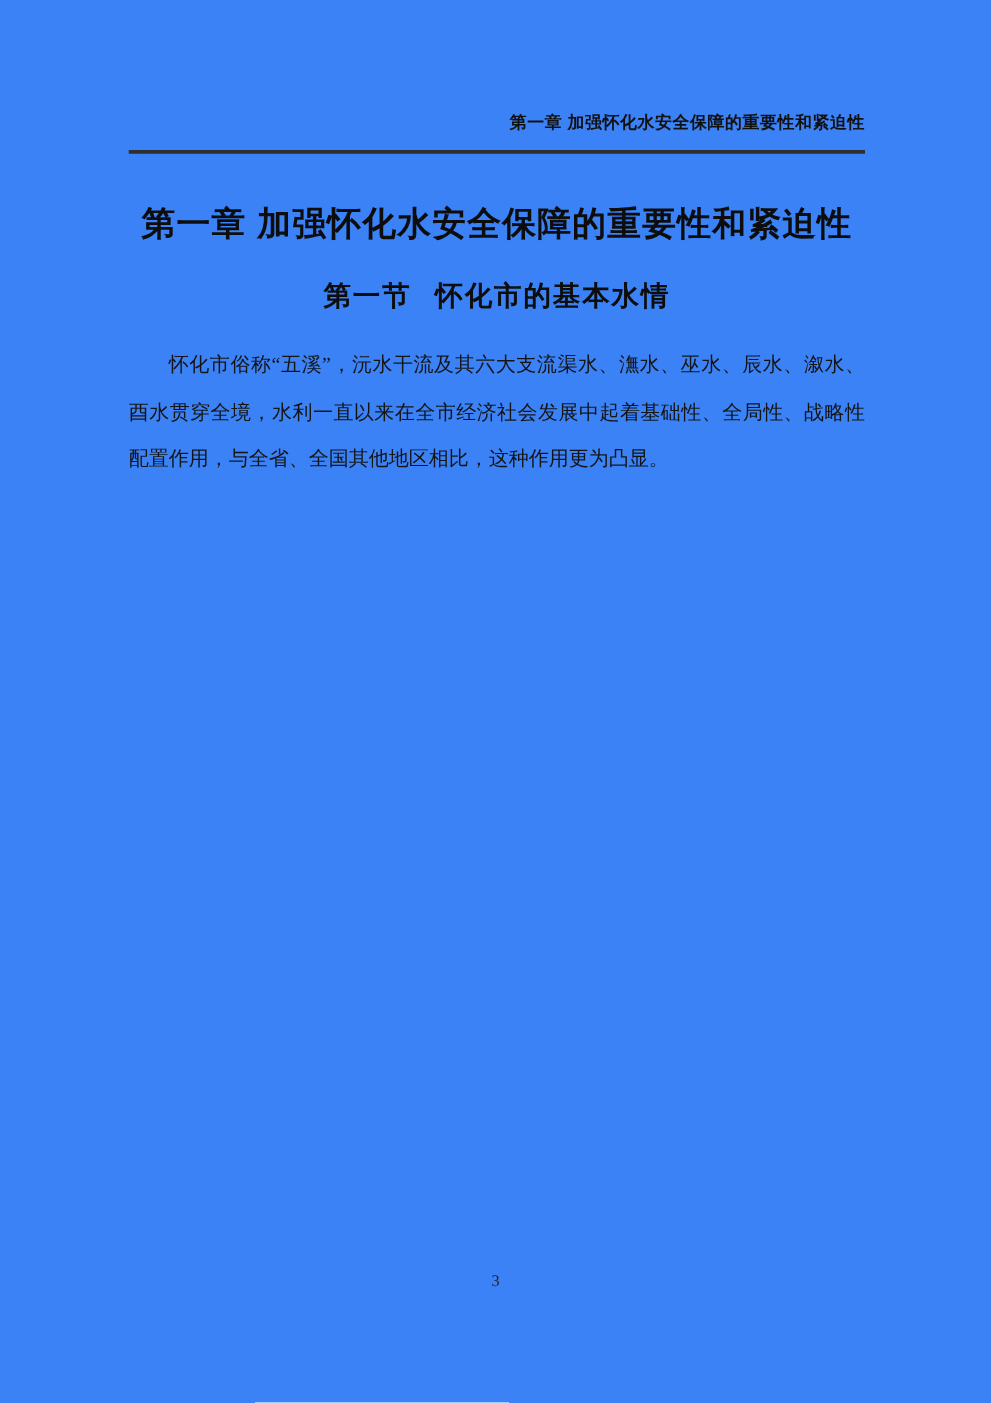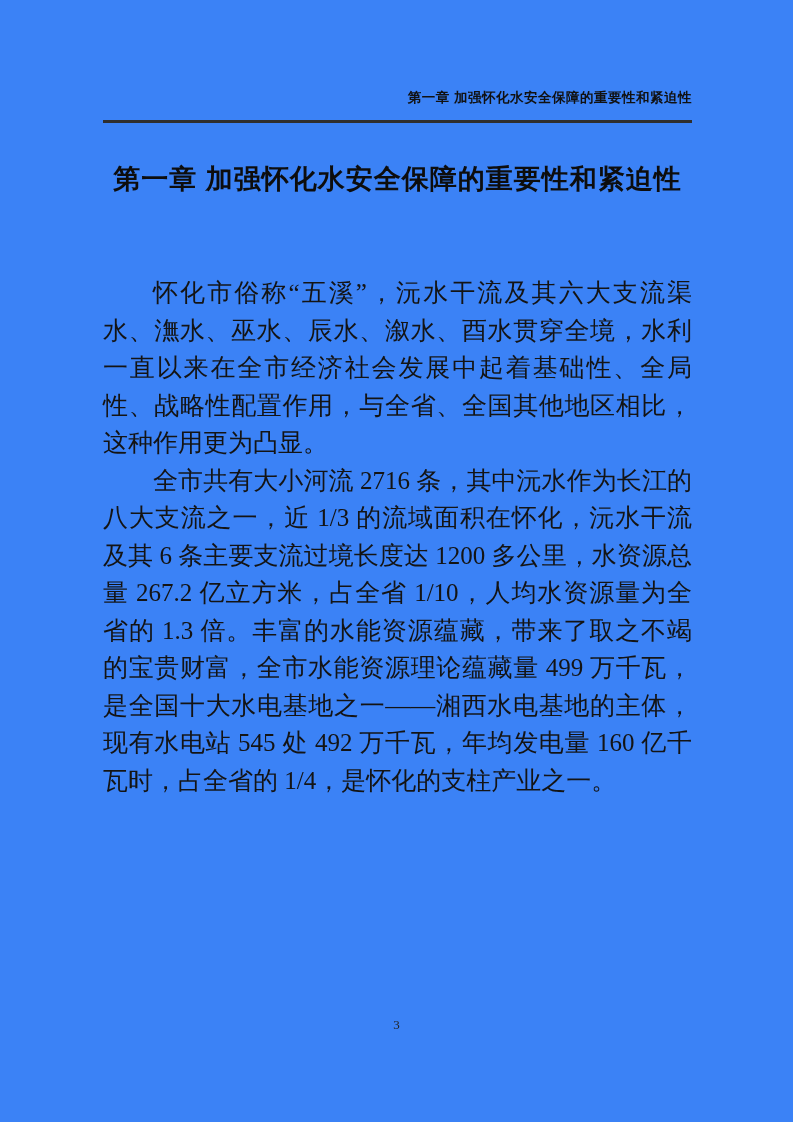--- a/index.html
+++ b/index.html
@@ -70,21 +70,21 @@
   .sec-gap {
     display: inline-block;
     width: 19px;
   }
   .body-text {
     position: absolute;
     top: 274px;
     left: 103px;
     width: 589px;
     font-family: "Liberation Serif", serif;
-    font-size: 25px;
+    font-size: 16px;
     line-height: 37.5px;
     text-align: justify;
     color: #141414;
   }
   .body-text p {
     margin: 0;
     padding: 0;
     text-indent: 2em;
   }
   .page-number {
@@ -103,21 +103,21 @@
 <body>
 
 <div class="page">
 
   <div class="running-header">第一章 加强怀化水安全保障的重要性和紧迫性</div>
 
   <div class="header-rule"></div>
 
   <h1 class="chapter-title">第一章 加强怀化水安全保障的重要性和紧迫性</h1>
 
+  <h2 class="section-title"><span>第一节</span><span class="sec-gap"></span><span>怀化市的基本水情</span></h2>
 
   <div class="body-text">
     <p>怀化市俗称“五溪”，沅水干流及其六大支流渠水、潕水、巫水、辰水、溆水、酉水贯穿全境，水利一直以来在全市经济社会发展中起着基础性、全局性、战略性配置作用，与全省、全国其他地区相比，这种作用更为凸显。</p>
-    <p>全市共有大小河流 2716 条，其中沅水作为长江的八大支流之一，近 1/3 的流域面积在怀化，沅水干流及其 6 条主要支流过境长度达 1200 多公里，水资源总量 267.2 亿立方米，占全省 1/10，人均水资源量为全省的 1.3 倍。丰富的水能资源蕴藏，带来了取之不竭的宝贵财富，全市水能资源理论蕴藏量 499 万千瓦，是全国十大水电基地之一——湘西水电基地的主体，现有水电站 545 处 492 万千瓦，年均发电量 160 亿千瓦时，占全省的 1/4，是怀化的支柱产业之一。</p>
   </div>
 
   <div class="page-number">3</div>
 
 </div>
 
 </body></html>

